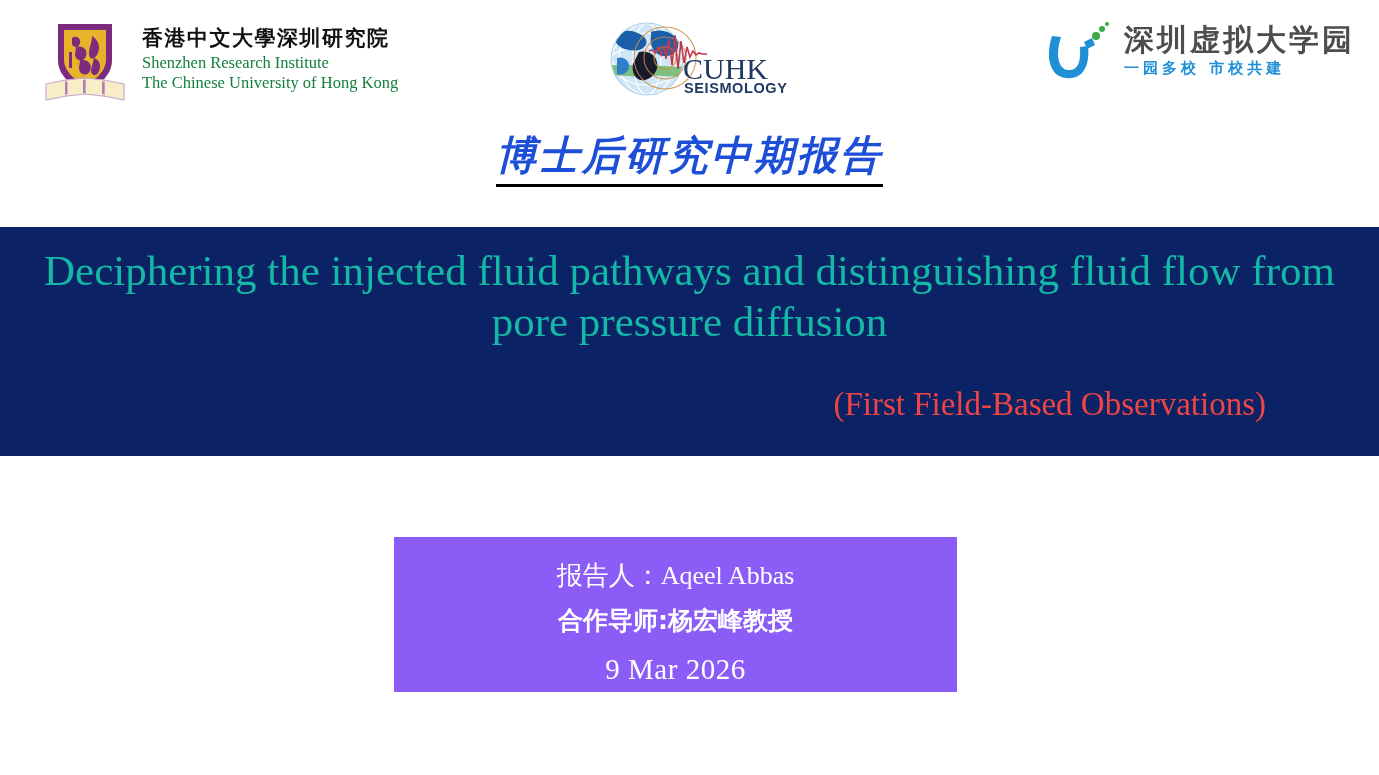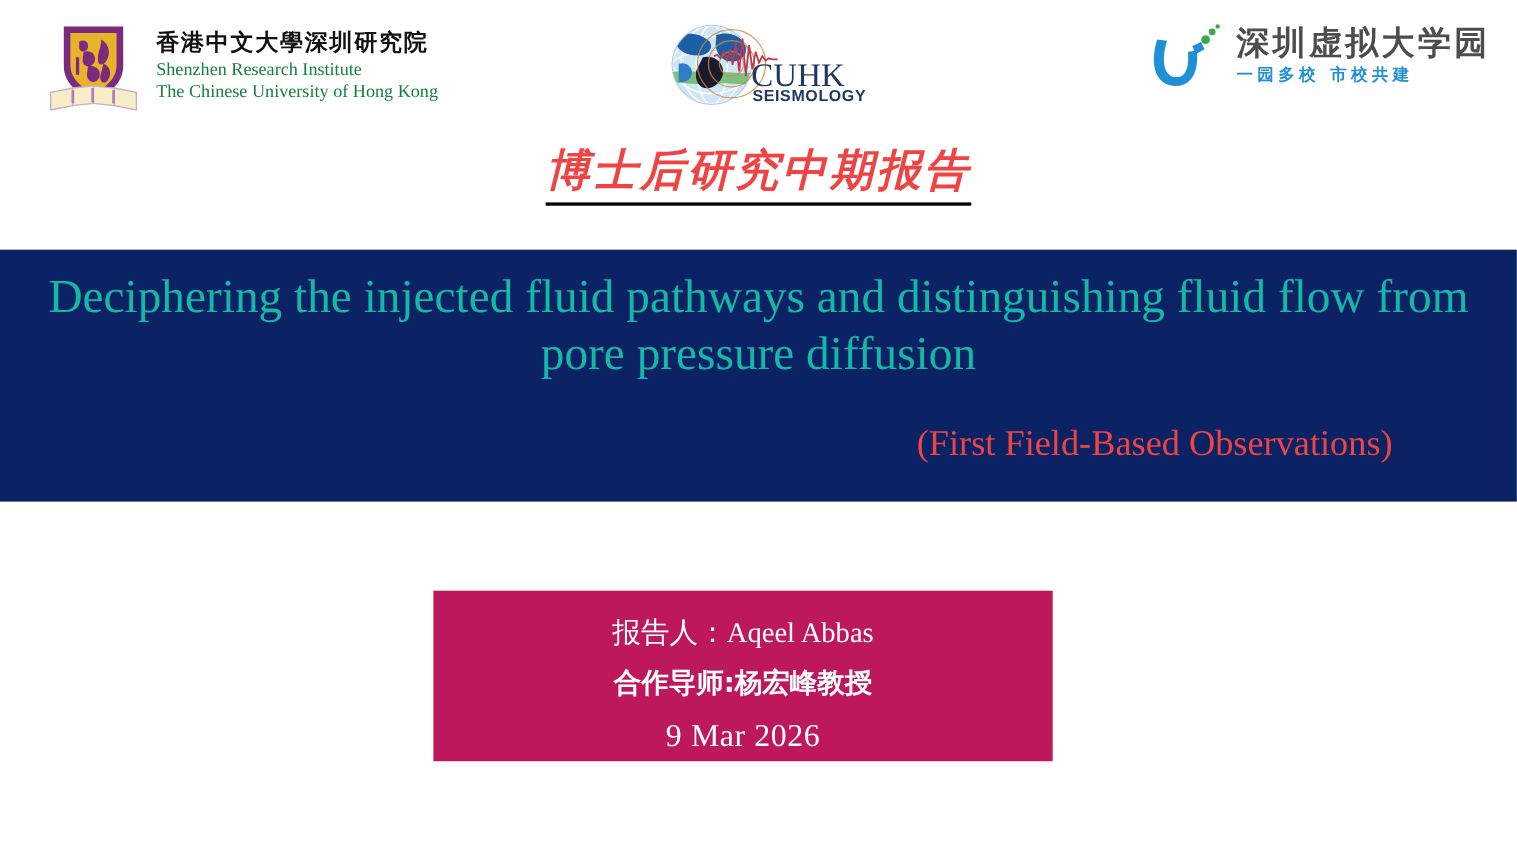--- a/index.html
+++ b/index.html
@@ -133,21 +133,21 @@
     top: 131px;
     width: 1379px;
     text-align: center;
   }
   .cn-heading-inner {
     display: inline-block;
     font-family: "DejaVu Serif", serif;
     font-size: 40px;
     font-weight: 700;
     font-style: italic;
-    color: #ef4444;
+    color: #1d4ed8;
     letter-spacing: 3px;
     border-bottom: 3px solid #000000;
     padding-bottom: 6px;
     line-height: 1.18;
     white-space: nowrap;
   }
 
   
   .title-banner {
     position: absolute;
@@ -183,21 +183,21 @@
     line-height: 1.2;
   }
 
   
   .presenter-box {
     position: absolute;
     left: 394px;
     top: 537px;
     width: 563px;
     height: 155px;
-    background: #be185d;
+    background: #8b5cf6;
     box-sizing: border-box;
     padding-top: 16px;
     text-align: center;
   }
   .pres-line {
     font-family: "Liberation Serif", serif;
     font-size: 26px;
     color: #ffffff;
     line-height: 1.78;
     white-space: nowrap;

